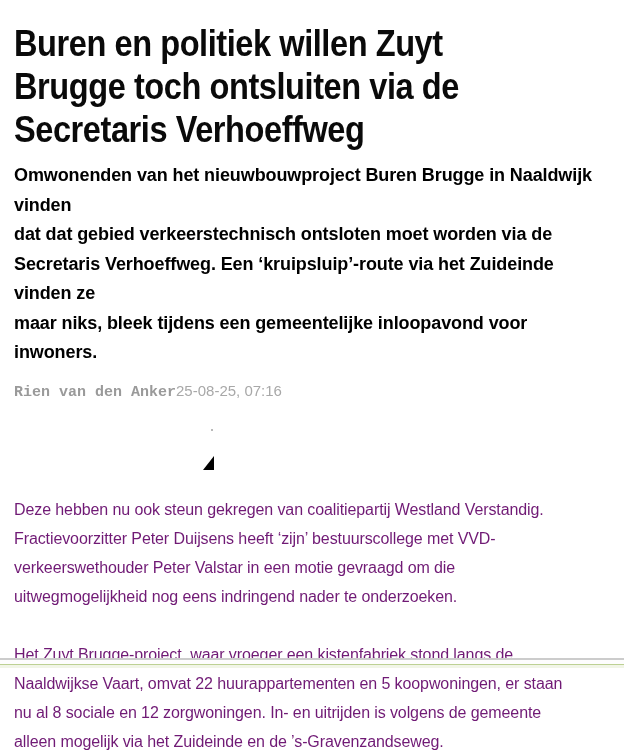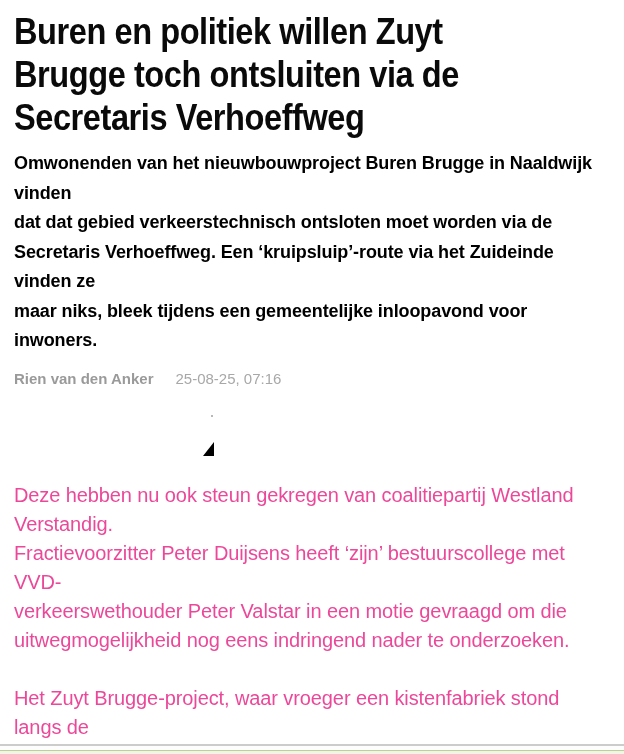--- a/index.html
+++ b/index.html
@@ -7,22 +7,22 @@
   body {
     width: 624px;
     height: 754px;
     position: relative;
     overflow: hidden;
     font-family: "Liberation Sans", sans-serif;
   }
   .article {
     position: relative;
     width: 624px;
-    height: 754px;
-    padding: 10px 14px 0 14px;
+    height: 668px;
+    padding: 22px 14px 0 14px;
   }
   .headline {
     font-family: "Liberation Sans", sans-serif;
     font-weight: 700;
     font-size: 37px;
     line-height: 43px;
     color: #0a0a0a;
     letter-spacing: -0.5px;
     white-space: pre-line;
     transform: scaleX(0.88);
@@ -39,21 +39,22 @@
     letter-spacing: -0.1px;
   }
   .byline {
     margin-top: 14px;
     font-size: 15px;
     line-height: 18px;
   }
   .byline .author {
     font-weight: 700;
     color: #9a9a9a;
-    margin-right: 22px;
+    margin-right: 0;
+    font-family: Liberation Mono, monospace;
   }
   .byline .date {
     font-weight: 400;
     color: #a8a8a8;
   }
   .media-placeholder {
     position: relative;
     height: 93px;
   }
   .dot-artifact {
@@ -67,23 +68,23 @@
   .triangle-artifact {
     position: absolute;
     left: 189px;
     top: 54px;
     width: 0;
     height: 0;
     border-left: 11px solid transparent;
     border-bottom: 14px solid #000000;
   }
   .body-paragraph {
-    font-size: 20px;
+    font-size: 16px;
     line-height: 29px;
-    color: #ec4899;
+    color: #701a75;
     white-space: pre-line;
     margin-bottom: 29px;
     letter-spacing: -0.1px;
   }
   .bottom-band {
     position: absolute;
     left: 0;
     bottom: 0;
     width: 624px;
   }

